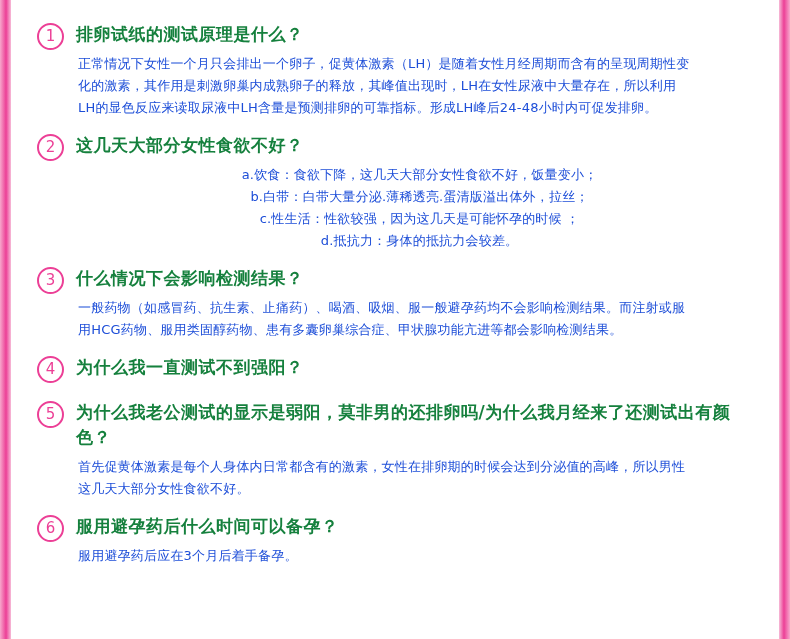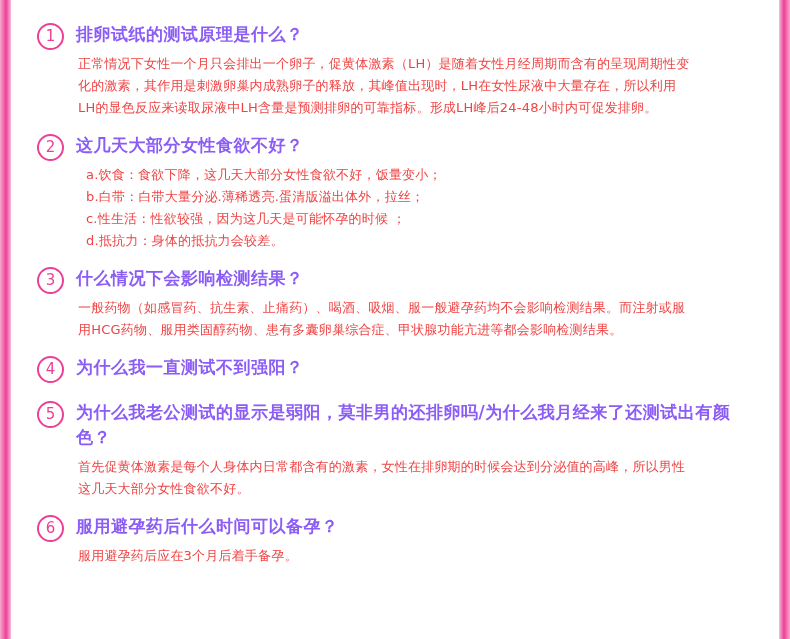--- a/index.html
+++ b/index.html
@@ -50,37 +50,37 @@
     line-height: 23px;
     text-align: center;
     font-family: "DejaVu Sans", "Liberation Sans", sans-serif;
     margin-top: 1px;
   }
   .faq-body {
     flex: 1 1 auto;
     padding-left: 12px;
   }
   .q-text {
-    color: #8b5cf6;
+    color: #15803d;
     font-size: 17px;
     font-weight: bold;
     line-height: 25px;
     letter-spacing: 0.5px;
     margin: 0 0 6px 0;
   }
   .a-text {
-    color: #ef4444;
+    color: #1d4ed8;
     font-size: 13px;
     line-height: 22px;
     margin: 0;
     padding-left: 2px;
     letter-spacing: 0.2px;
   }
   .a-line { display: block; }
-  .indent-a { padding-left: 10px; }
+  .indent-a { padding-left: 10px; text-align: center; }
 </style>
 </head>
 <body>
 
 <div class="edge-strip left"></div>
 <div class="edge-strip right"></div>
 
 <div class="page">
   <div id="faq-list">
       <div class="faq-item">

